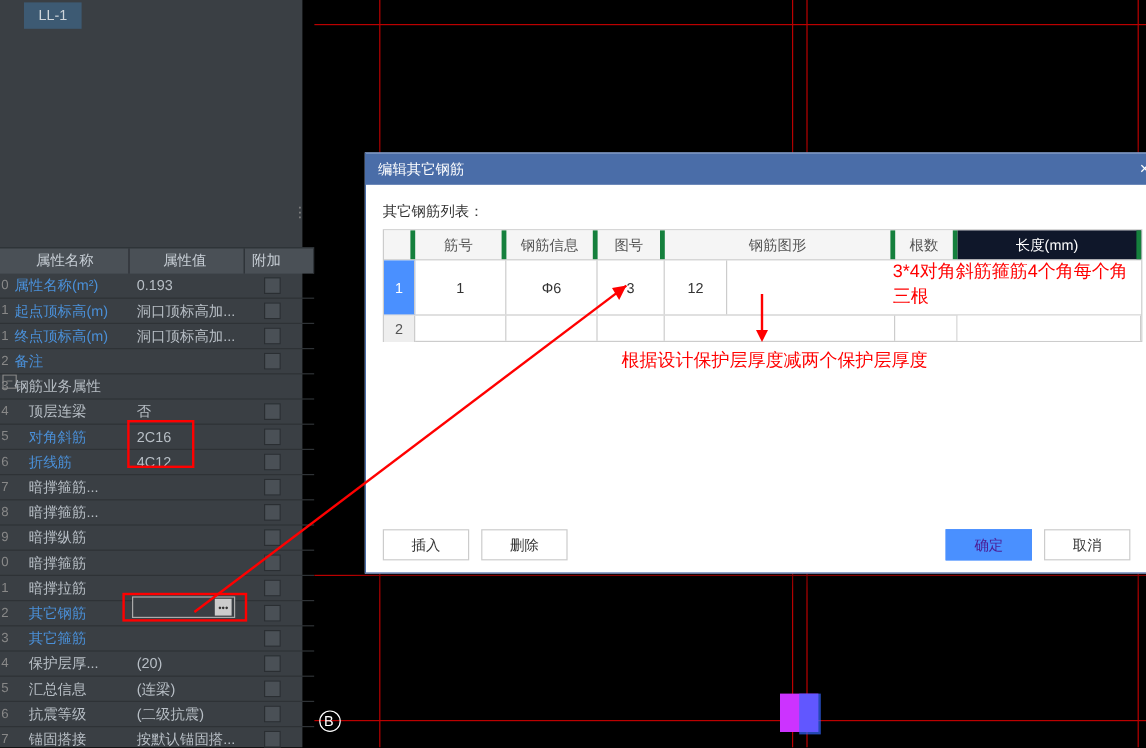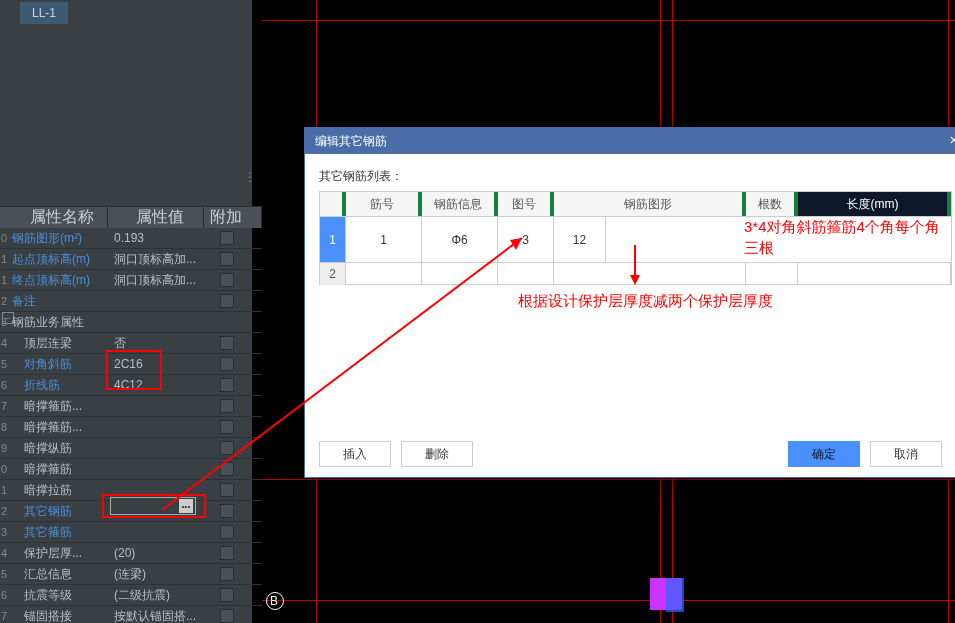--- a/index.html
+++ b/index.html
@@ -7,21 +7,21 @@
 
 
 .left-panel { position: absolute; left: 0; top: 0; width: 252px; height: 623px; background: #3a3f44; }
 .ll-tag { position: absolute; left: 20px; top: 2px; width: 48px; height: 22px; background: #3d5a73; color: #d0d6db; font-size: 12px; display: flex; align-items: center; justify-content: center; }
 .tabs { position: absolute; left: 0; top: 186px; display: flex; }
 .tab { padding: 5px 12px; color: #b8bfc6; font-size: 12px; background: #3a3f44; border-right: 1px solid #2a2e32; }
 .tab.active { background: #4a5056; }
 .dots { position: absolute; left: 244px; top: 170px; color: #888; font-size: 12px; }
 
 .prop-header { position: absolute; left: 0; top: 206px; width: 262px; height: 22px; display: flex; background: #4a5056; border-top: 1px solid #2a2e32; }
-.prop-header div { color: #c8cfd6; font-size: 16px; display: flex; align-items: center; border-right: 1px solid #2a2e32; }
+.prop-header div { color: #c8cfd6; font-size: 12px; display: flex; align-items: center; border-right: 1px solid #2a2e32; }
 .ph-name { width: 108px; padding-left: 30px; }
 .ph-val { width: 96px; padding-left: 28px; }
 .ph-add { flex: 1; padding-left: 6px; }
 
 .prop-rows { position: absolute; left: 0; top: 228px; width: 262px; }
 .prop-row { height: 21px; display: flex; align-items: center; font-size: 12px; border-bottom: 1px solid #2e3236; }
 .pr-idx { width: 8px; color: #888; font-size: 11px; text-align: center; }
 .pr-name { width: 102px; padding-left: 4px; }
 .pr-val { width: 92px; padding-left: 4px; color: #b8bfc6; overflow: hidden; white-space: nowrap; }
 .pr-chk { width: 14px; height: 14px; background: #4a5056; border: 1px solid #2a2e32; margin-left: 18px; }
@@ -65,42 +65,42 @@
 .grid-row.r2 { height: 22px; }
 .gr-4 { position: relative; }
 .shape-line { width: 160px; height: 1px; background: #333; position: relative; }
 .shape-line::before { content: ""; position: absolute; left: -2px; top: -5px; width: 1px; height: 10px; background: #333; transform: rotate(20deg); }
 .shape-line::after { content: ""; position: absolute; right: -2px; top: -5px; width: 1px; height: 10px; background: #333; transform: rotate(-20deg); }
 .shape-val { position: absolute; top: 4px; left: 80px; color: #ff0000; font-size: 12px; }
 .gr-6txt { color: #888 !important; }
 
 .dlg-btns { position: absolute; bottom: 10px; left: 14px; right: 14px; display: flex; }
 .btn { width: 72px; height: 26px; border: 1px solid #ccc; background: #fff; font-size: 12px; color: #333; margin-right: 10px; cursor: pointer; }
-.btn.primary { background: #4a90ff; color: #0f172a; border-color: #4a90ff; margin-left: auto; }
+.btn.primary { background: #4a90ff; color: #4c1d95; border-color: #4a90ff; margin-left: auto; }
 
 
 .anno { position: absolute; color: #ff0000; font-size: 15px; line-height: 1.4; pointer-events: none; }
 .arrow { position: absolute; pointer-events: none; }
 </style>
 </head>
 <body>
 
 <div class="left-panel">
   <div class="ll-tag">LL-1</div>
   <div class="dots">⋮</div>
   <div class="prop-header">
     <div class="ph-name">属性名称</div>
     <div class="ph-val">属性值</div>
     <div class="ph-add">附加</div>
   </div>
   <div class="expand">−</div>
   <div class="prop-rows" id="prop-rows">
       <div class="prop-row">
         <div class="pr-idx">0</div>
-        <div class="pr-name blue" style="">钢筋图形(m²)</div>
+        <div class="pr-name blue" style="">属性名称(m²)</div>
         <div class="pr-val">0.193</div>
         <div class="pr-chk"></div>
       </div>
       <div class="prop-row">
         <div class="pr-idx">1</div>
         <div class="pr-name blue" style="">起点顶标高(m)</div>
         <div class="pr-val">洞口顶标高加...</div>
         <div class="pr-chk"></div>
       </div>
       <div class="prop-row">

